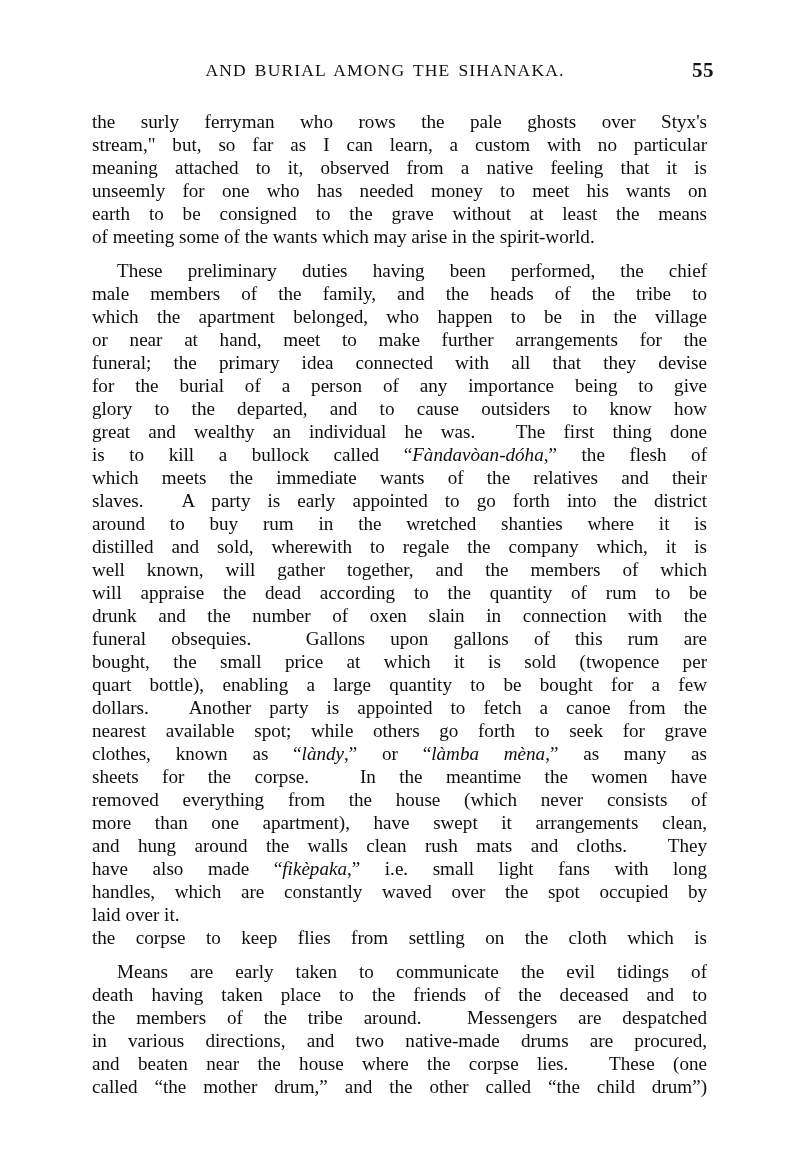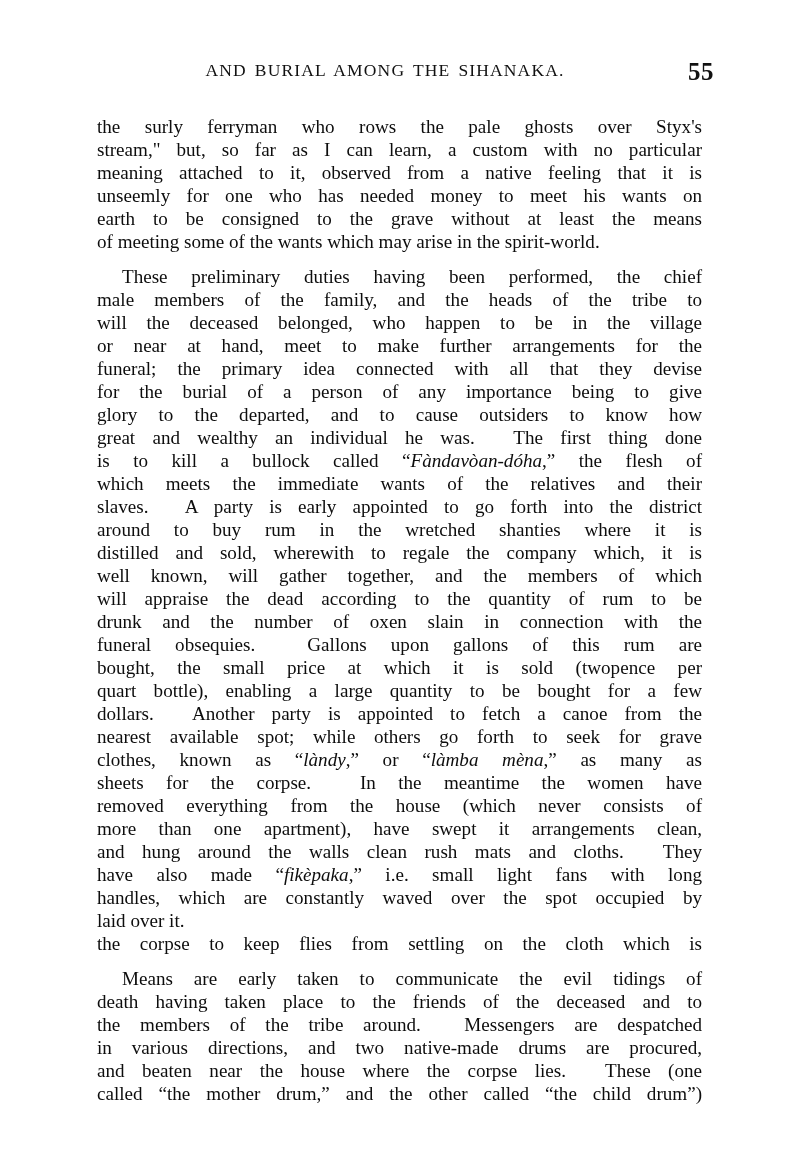--- a/index.html
+++ b/index.html
@@ -42,36 +42,36 @@
     font-size: 17.5px;
     letter-spacing: 1.15px;
     word-spacing: 2.5px;
     white-space: nowrap;
     color: #111;
   }
   .rh-folio {
     position: absolute;
     right: 0;
     top: -2px;
-    font-size: 25px;
+    font-size: 21px;
     font-weight: 600;
     letter-spacing: 0.5px;
     color: #111;
   }
 
   
   .textblock {
     position: absolute;
     left: 85px;
     top: 103px;
     width: 629px;
   }
 
   .para {
-    margin: 12px;
+    margin: 7px;
   }
   .para + .para {
     margin-top: 11px;
   }
 
   
   .ln {
     display: block;
     height: 23px;
     line-height: 23px;
@@ -115,21 +115,21 @@
         <span class="ln j">the surly ferryman who rows the pale ghosts over Styx's</span>
         <span class="ln j">stream," but, so far as I can learn, a custom with no particular</span>
         <span class="ln j">meaning attached to it, observed from a native feeling that it is</span>
         <span class="ln j">unseemly for one who has needed money to meet his wants on</span>
         <span class="ln j">earth to be consigned to the grave without at least the means</span>
         <span class="ln j last">of meeting some of the wants which may arise in the spirit-world.</span>
       </div>
       <div class="para" id="para-2">
         <span class="ln j ind">These preliminary duties having been performed, the chief</span>
         <span class="ln j">male members of the family, and the heads of the tribe to</span>
-        <span class="ln j">will the deceased belonged, who happen to be in the village</span>
+        <span class="ln j">which the apartment belonged, who happen to be in the village</span>
         <span class="ln j">or near at hand, meet to make further arrangements for the</span>
         <span class="ln j">funeral; the primary idea connected with all that they devise</span>
         <span class="ln j">for the burial of a person of any importance being to give</span>
         <span class="ln j">glory to the departed, and to cause outsiders to know how</span>
         <span class="ln j">great and wealthy an individual he was.<span class="wsp">&nbsp; </span>The first thing done</span>
         <span class="ln j">is to kill a bullock called “<i>Fàndavòan-dóha</i>,” the flesh of</span>
         <span class="ln j">which meets the immediate wants of the relatives and their</span>
         <span class="ln j">slaves.<span class="wsp">&nbsp; </span>A party is early appointed to go forth into the district</span>
         <span class="ln j">around to buy rum in the wretched shanties where it is</span>
         <span class="ln j">distilled and sold, wherewith to regale the company which, it is</span>

